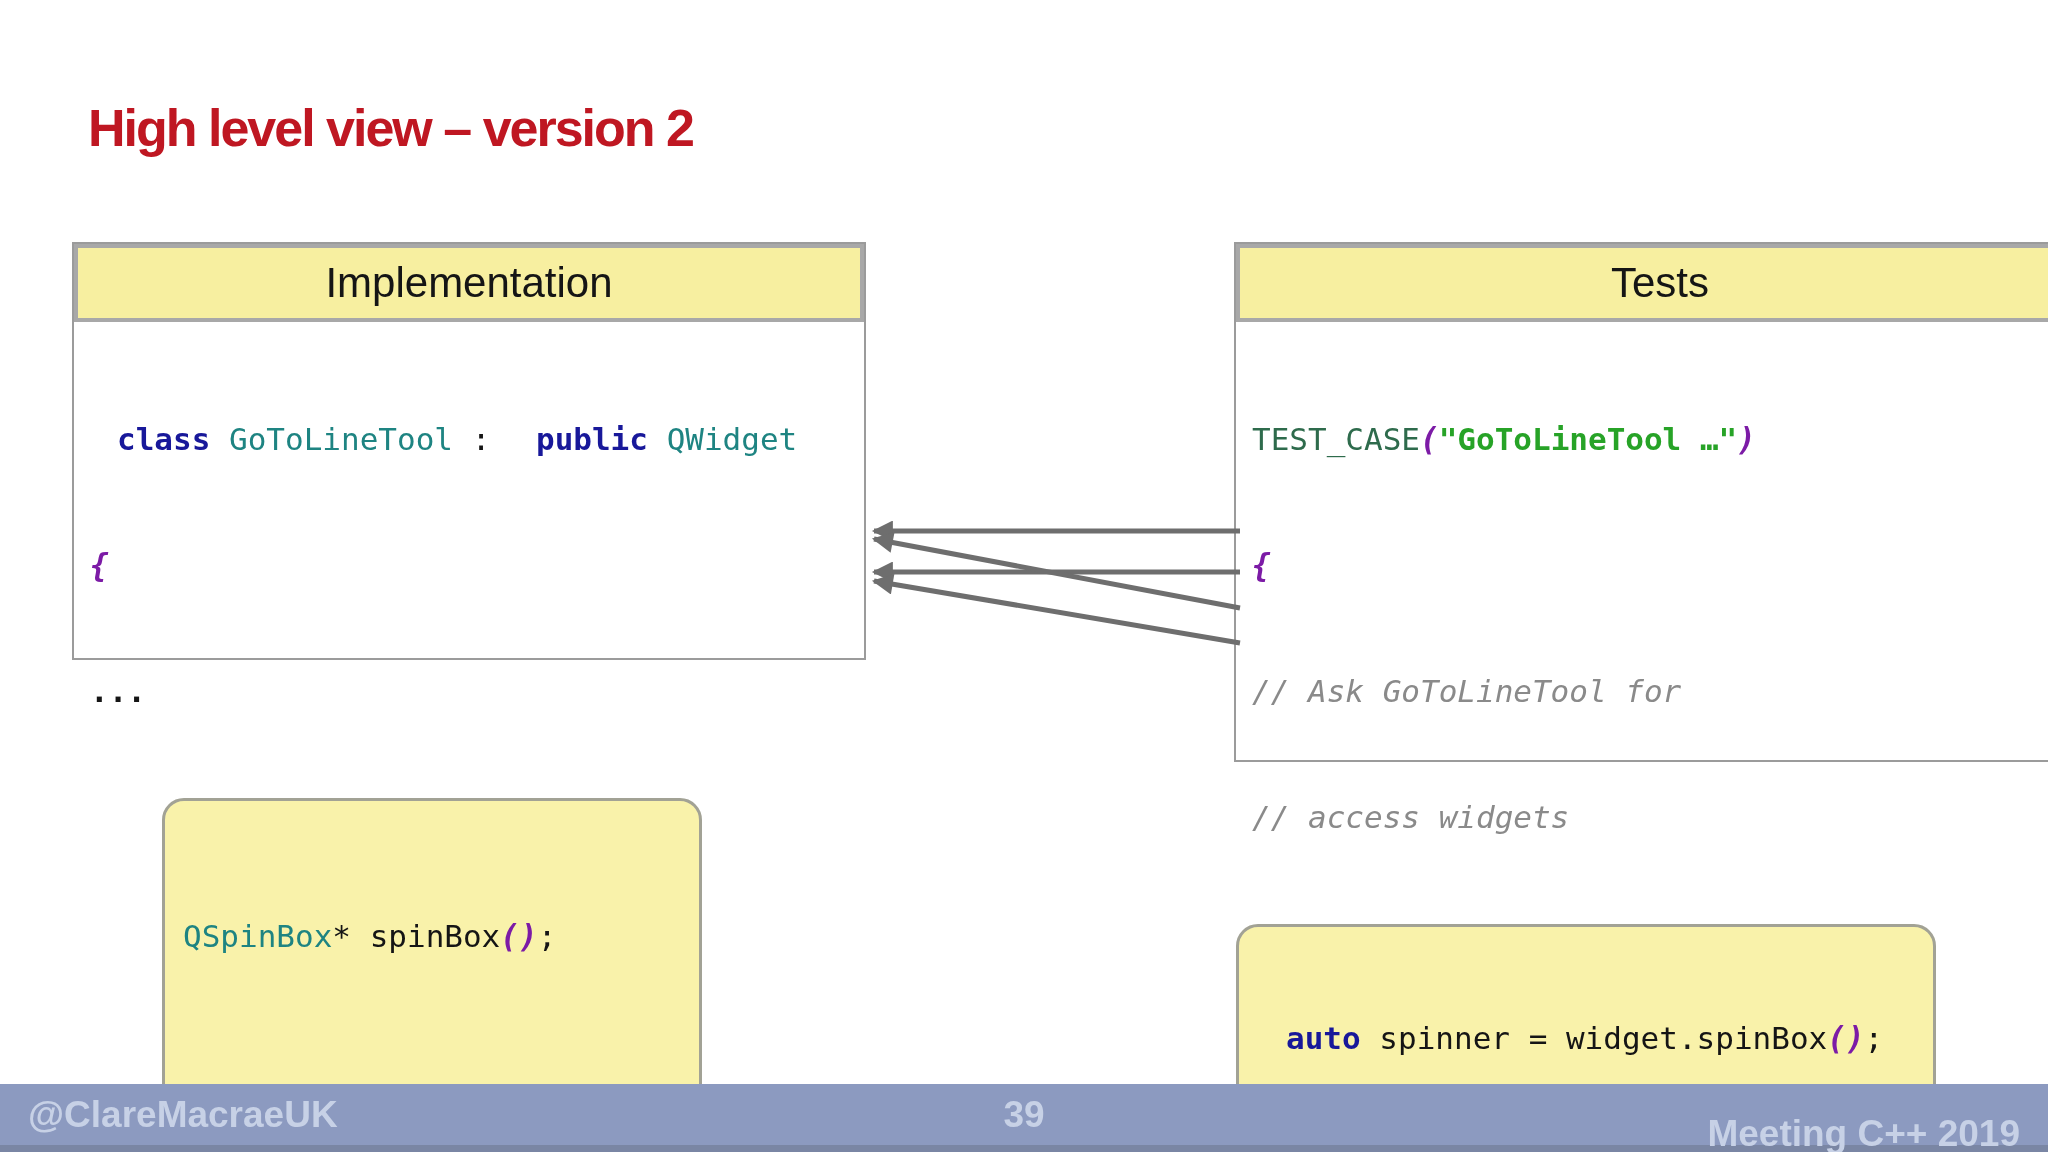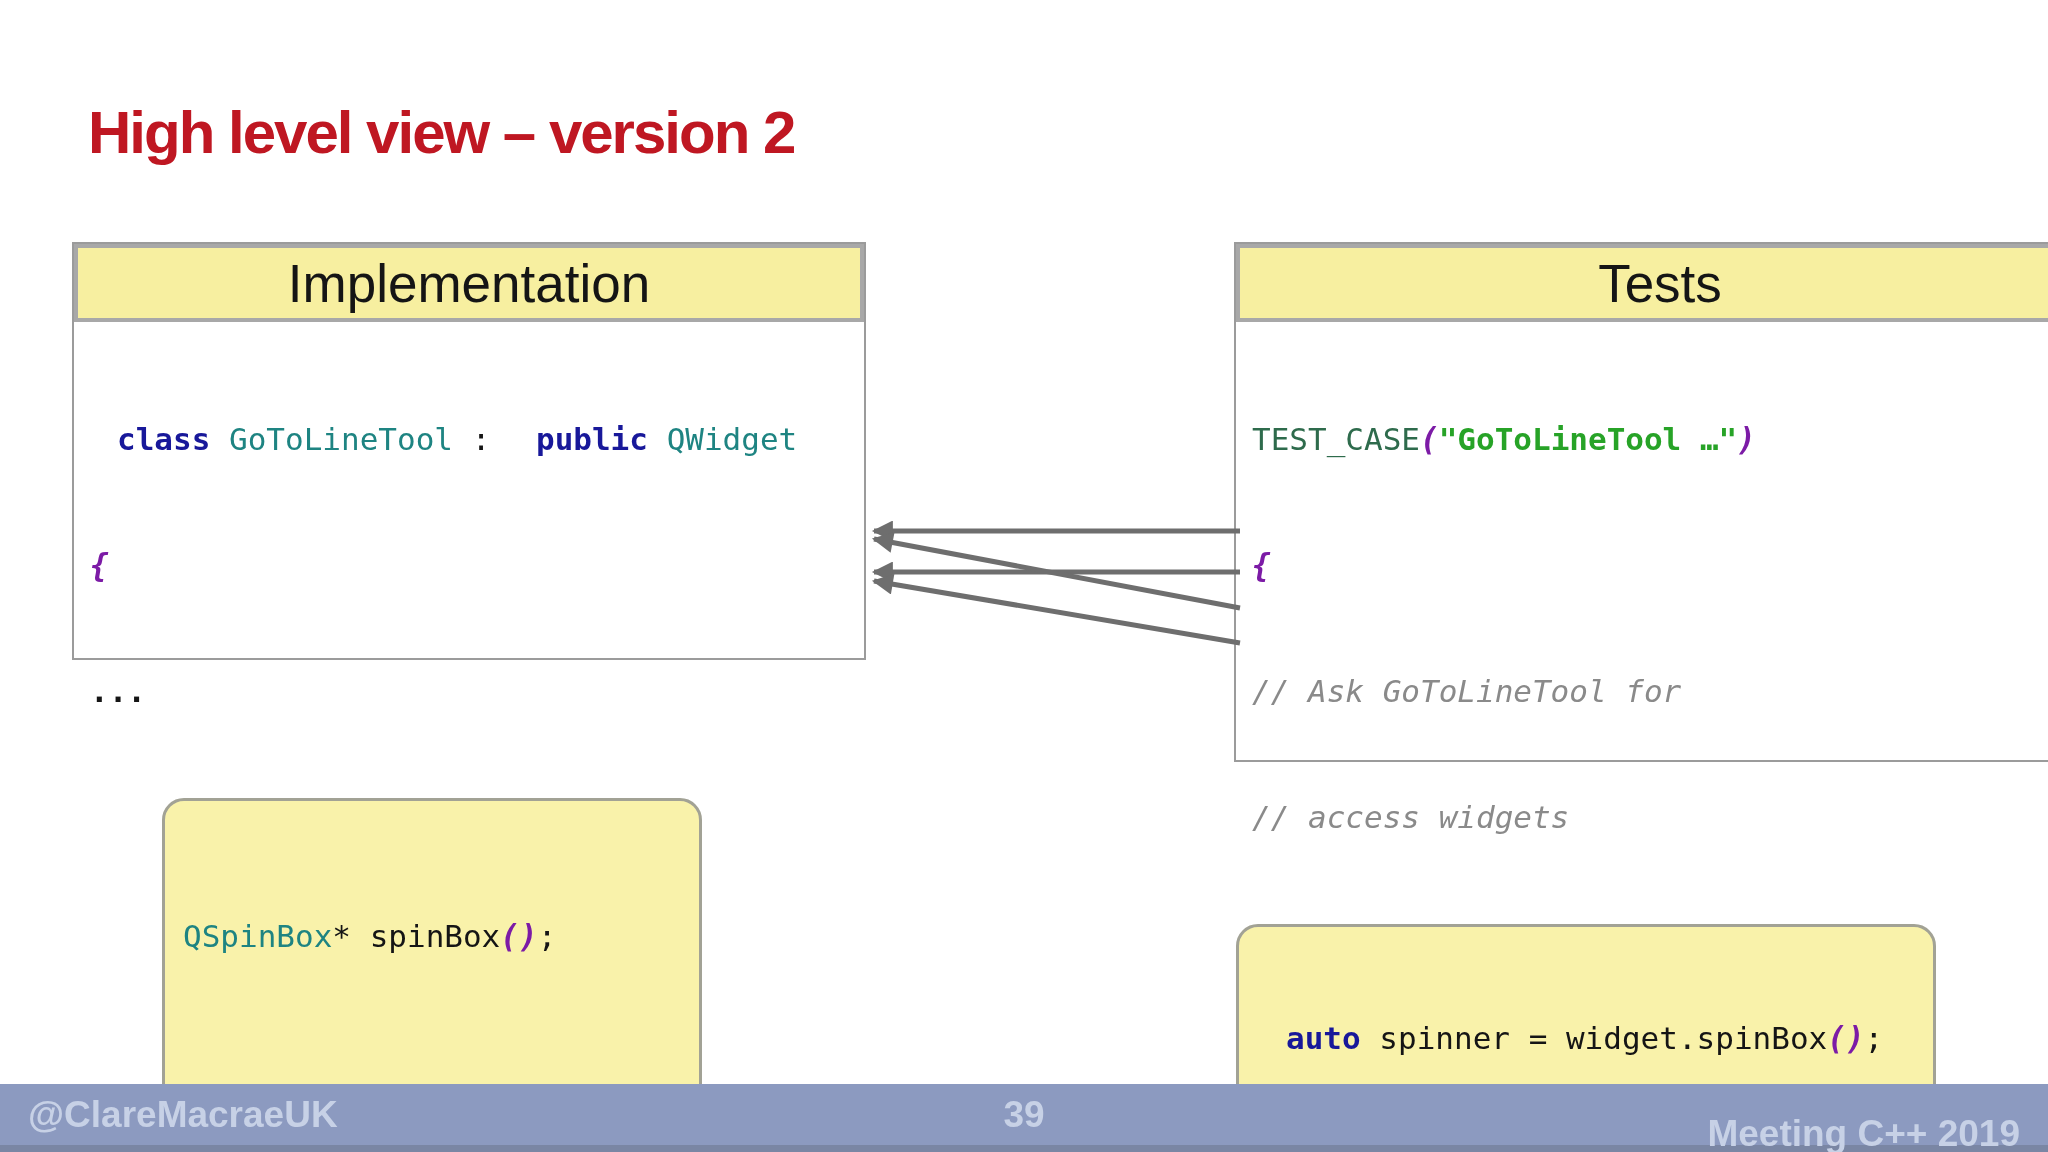--- a/index.html
+++ b/index.html
@@ -2,29 +2,29 @@
 <html><head>
 <meta charset="utf-8">
 <style>
   html,body{margin:0;padding:0;background:#ffffff;}
   .slide{
     position:relative; width:2048px; height:1152px; background:#ffffff;
     overflow:hidden; font-family:"Liberation Sans", sans-serif;
   }
   .title{
     position:absolute; left:88px; top:98px; margin:0;
-    font-size:60px; font-weight:bold; letter-spacing:-2px; color:#bf1722;
+    font-size:52px; font-weight:bold; letter-spacing:-2px; color:#bf1722;
   }
   .panel{position:absolute; background:#ffffff; border:2px solid #9b9b9b; box-sizing:border-box;}
   .panel-impl{left:72px; top:242px; width:794px; height:418px;}
   .panel-tests{left:1234px; top:242px; width:852px; height:520px;}
   .panel-header{
     box-sizing:border-box; height:78px; background:#f7efa0;
     border:4px solid #a8a8a8; display:flex; align-items:center; justify-content:center;
-    font-size:53px; color:#151515;
+    font-size:42px; color:#151515;
   }
   .code{
     font-family:"DejaVu Sans Mono", monospace; font-size:31px; color:#151515;
     line-height:42px; white-space:pre; padding:12px 0 0 16px;
   }
   .code .line:empty{height:42px;}
   .c-kw{color:#18189a;font-weight:bold;margin-left:27px;}
   .c-ty{color:#1e8482;}
   .c-br{color:#7c1ba6;font-weight:bold;font-style:italic;}
   .c-pl{color:#151515;}

